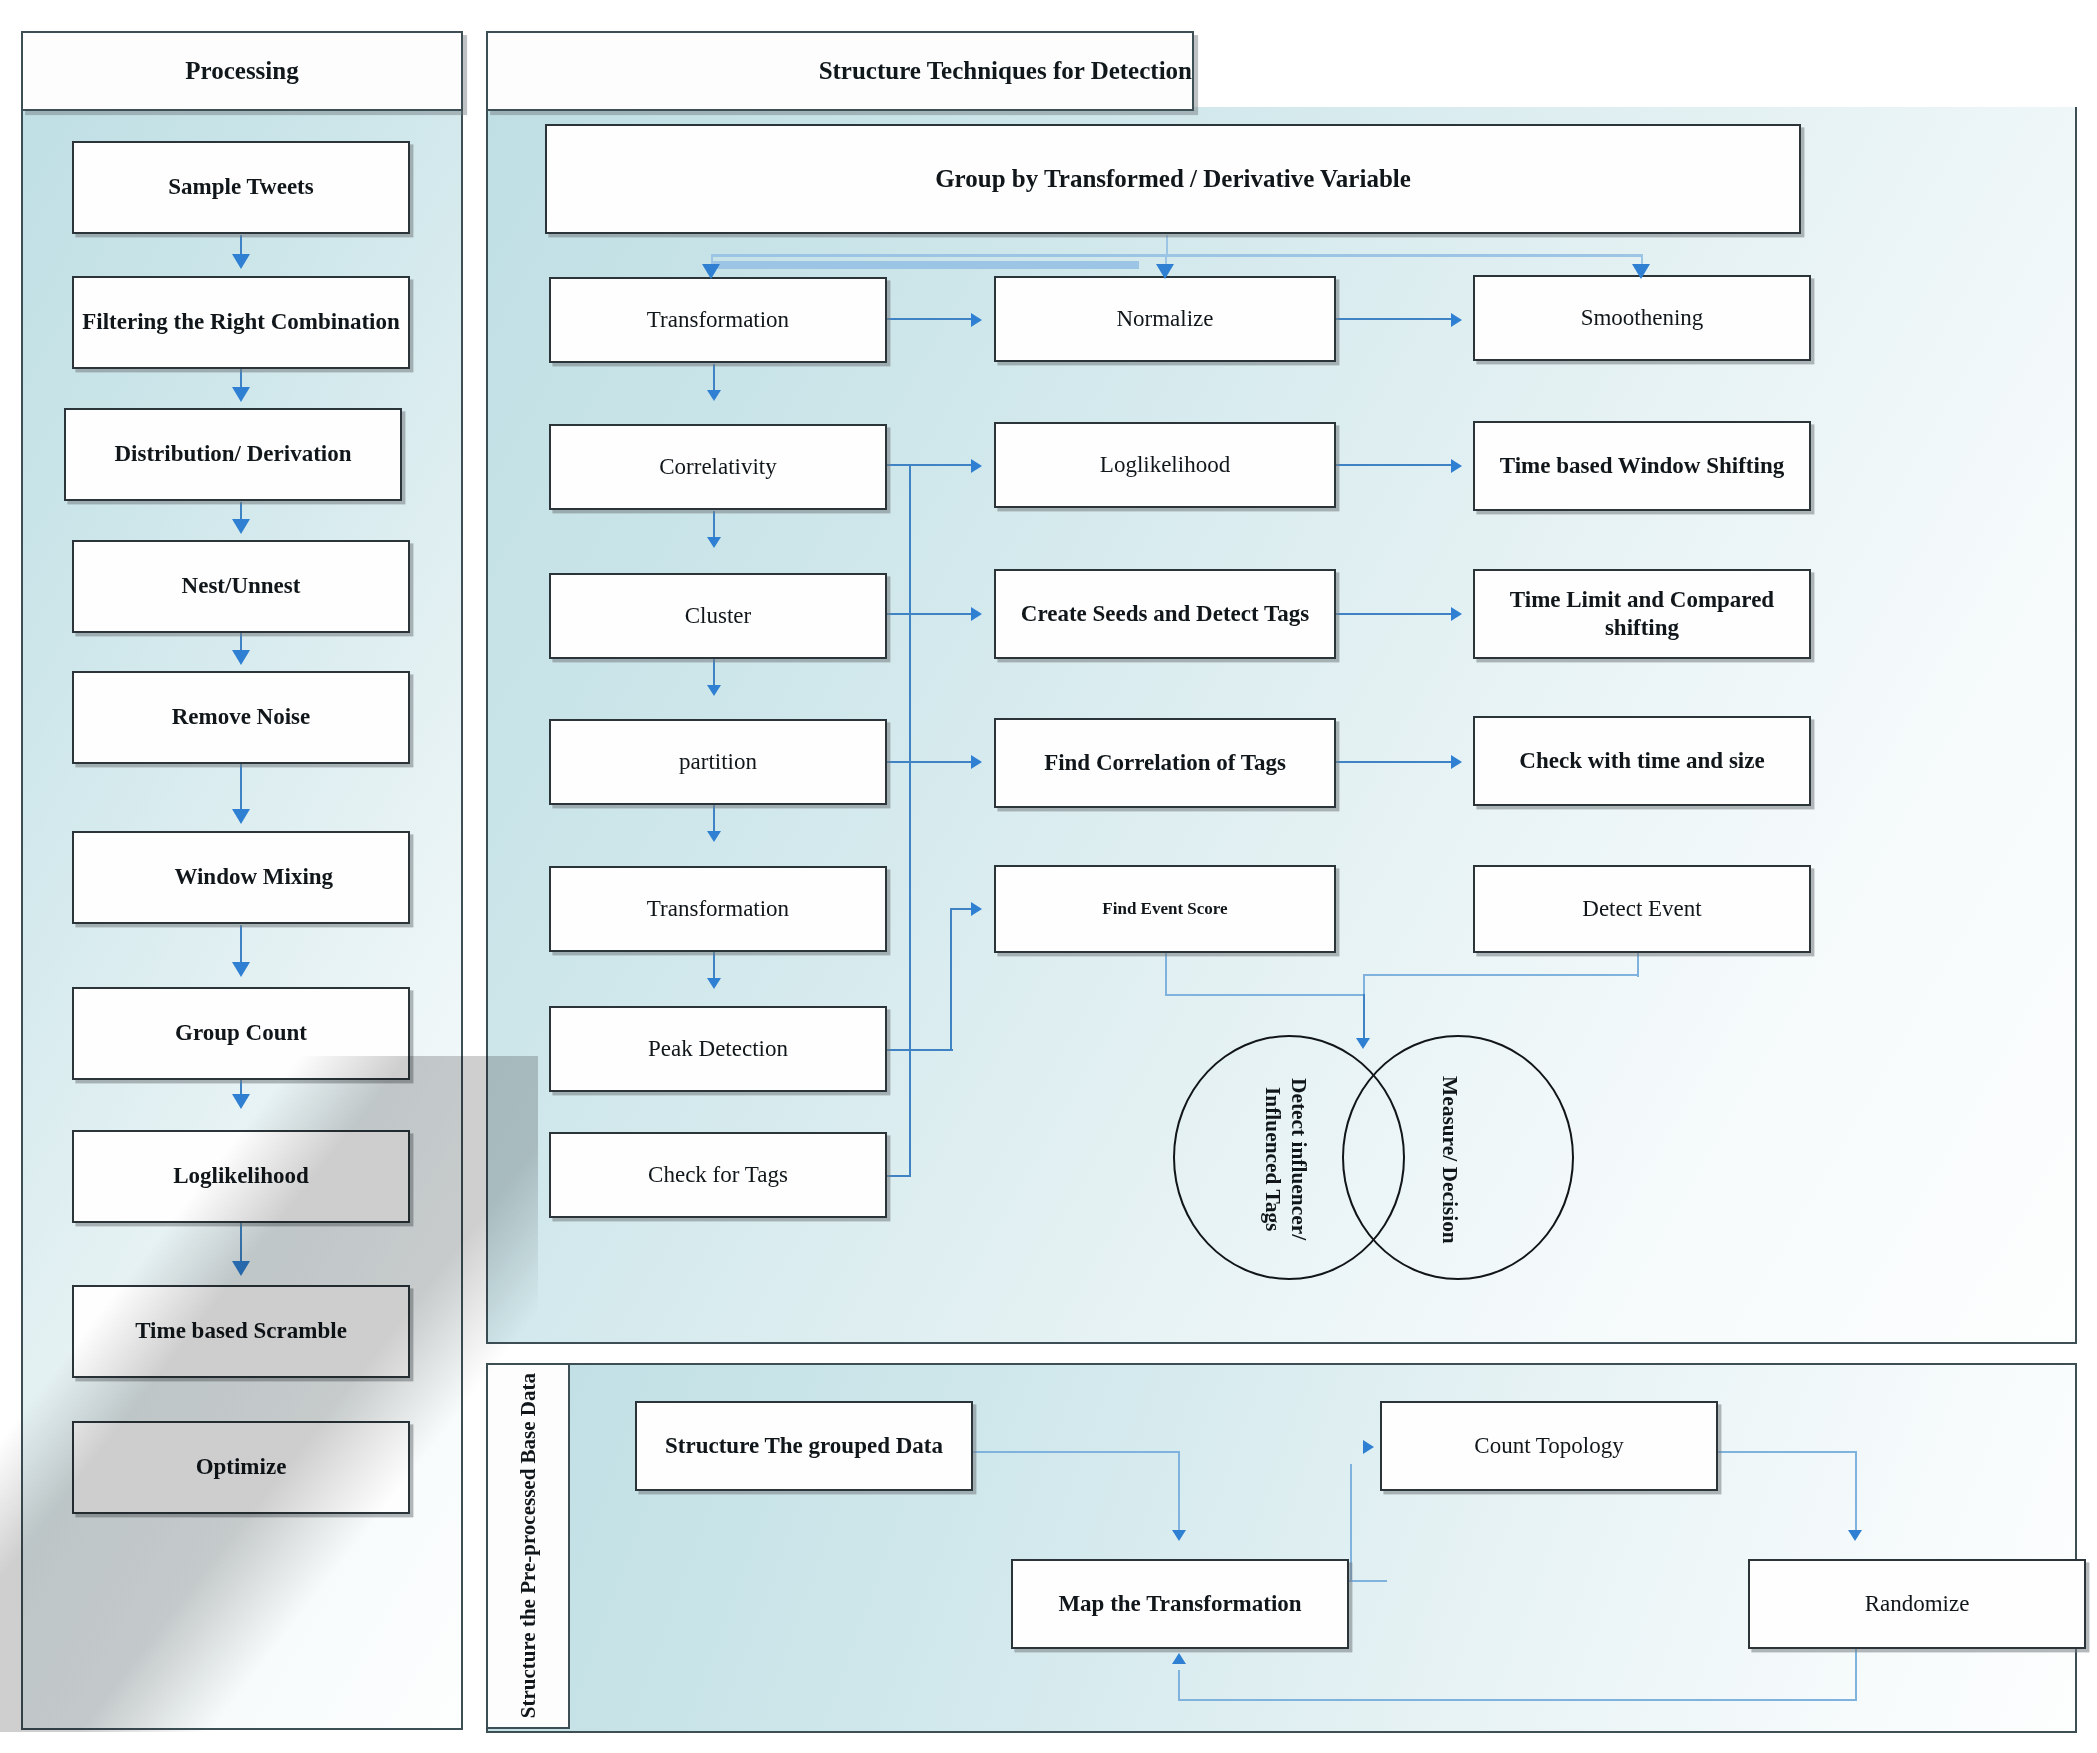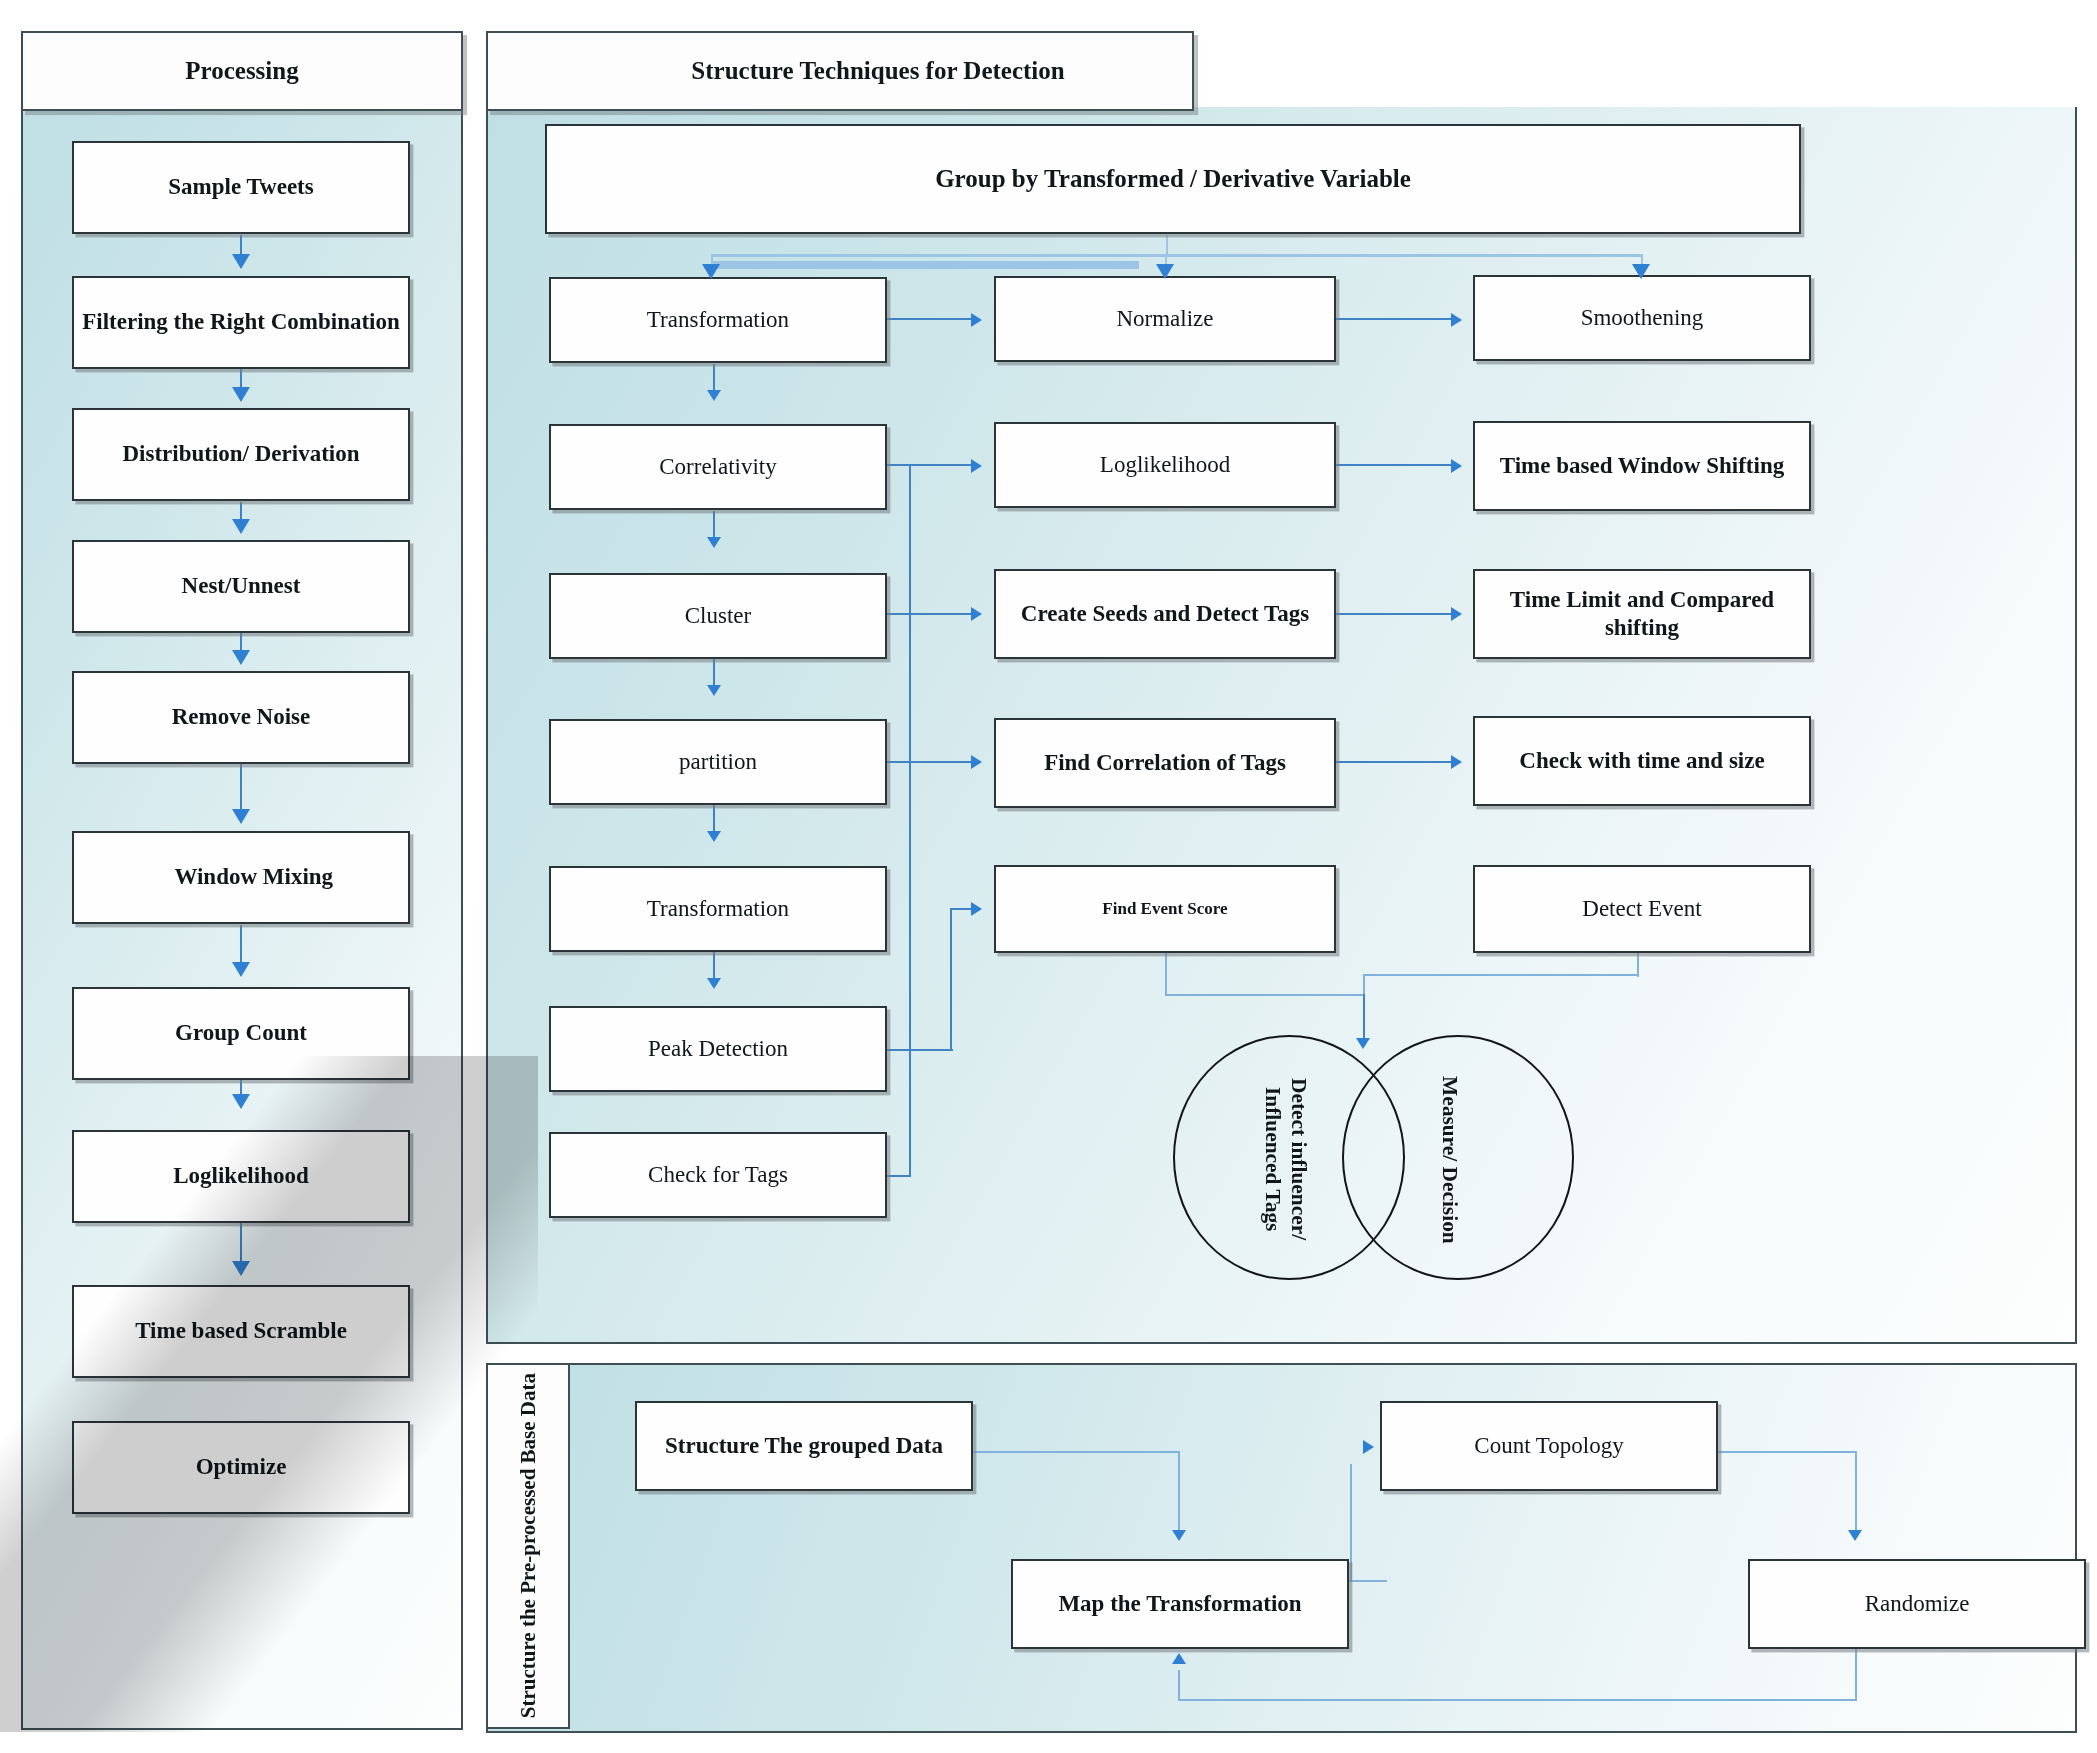--- a/index.html
+++ b/index.html
@@ -91,21 +91,21 @@
     </div>
   <div class="ln v" style="left:240px;top:235px;height:26px;"></div>
   <div class="arw down" style="left:232px;top:254px;"></div>
 
   <div class="node" style="left:72px;top:276px;width:338px;height:93px;font-size:23px;">
     <span>Filtering the Right Combination</span>
     </div>
   <div class="ln v" style="left:240px;top:369px;height:23.5px;"></div>
   <div class="arw down" style="left:232px;top:387px;"></div>
 
-  <div class="node" style="left:72px;top:408px;width:338px;height:93px;font-size:23px;">
+  <div class="node" style="left:64px;top:408px;width:338px;height:93px;font-size:23px;">
     <span>Distribution/ Derivation</span>
     </div>
   <div class="ln v" style="left:240px;top:502px;height:22px;"></div>
   <div class="arw down" style="left:232px;top:519px;"></div>
 
   <div class="node" style="left:72px;top:540px;width:338px;height:93px;font-size:23px;">
     <span>Nest/Unnest</span>
     </div>
   <div class="ln v" style="left:240px;top:633px;height:22px;"></div>
   <div class="arw down" style="left:232px;top:650px;"></div>
@@ -137,21 +137,21 @@
   <div class="node" style="left:72px;top:1285px;width:338px;height:93px;font-size:23px;">
     <span>Time based Scramble</span>
     </div>
 
   <div class="node" style="left:72px;top:1421px;width:338px;height:93px;font-size:23px;">
     <span>Optimize</span>
     </div>
 
   <div class="smudge" style="left:-28px;top:1056px;width:566px;height:676px;"></div>
 
-  <div class="panel-hdr" style="left:486px;top:31px;width:628px;height:76px;font-size:25px;justify-content:center;padding-left:76px;">
+  <div class="panel-hdr" style="left:486px;top:31px;width:628px;height:76px;font-size:25px;justify-content:flex-end;padding-left:76px;">
     <span>Structure Techniques for Detection</span>
   </div>
   <div class="panel-body" style="left:486px;top:107px;width:1587px;height:1235px;"></div>
 
   <div class="node" style="left:545px;top:124px;width:1256px;height:110px;font-size:25px;">
     <span>Group by Transformed / Derivative Variable</span>
     </div>
 
   <div class="ln v pale2" style="left:1166px;top:235px;height:21px;"></div>
   <div class="ln h pale2" style="left:711px;top:254px;width:931px;height:2.8px;"></div>

